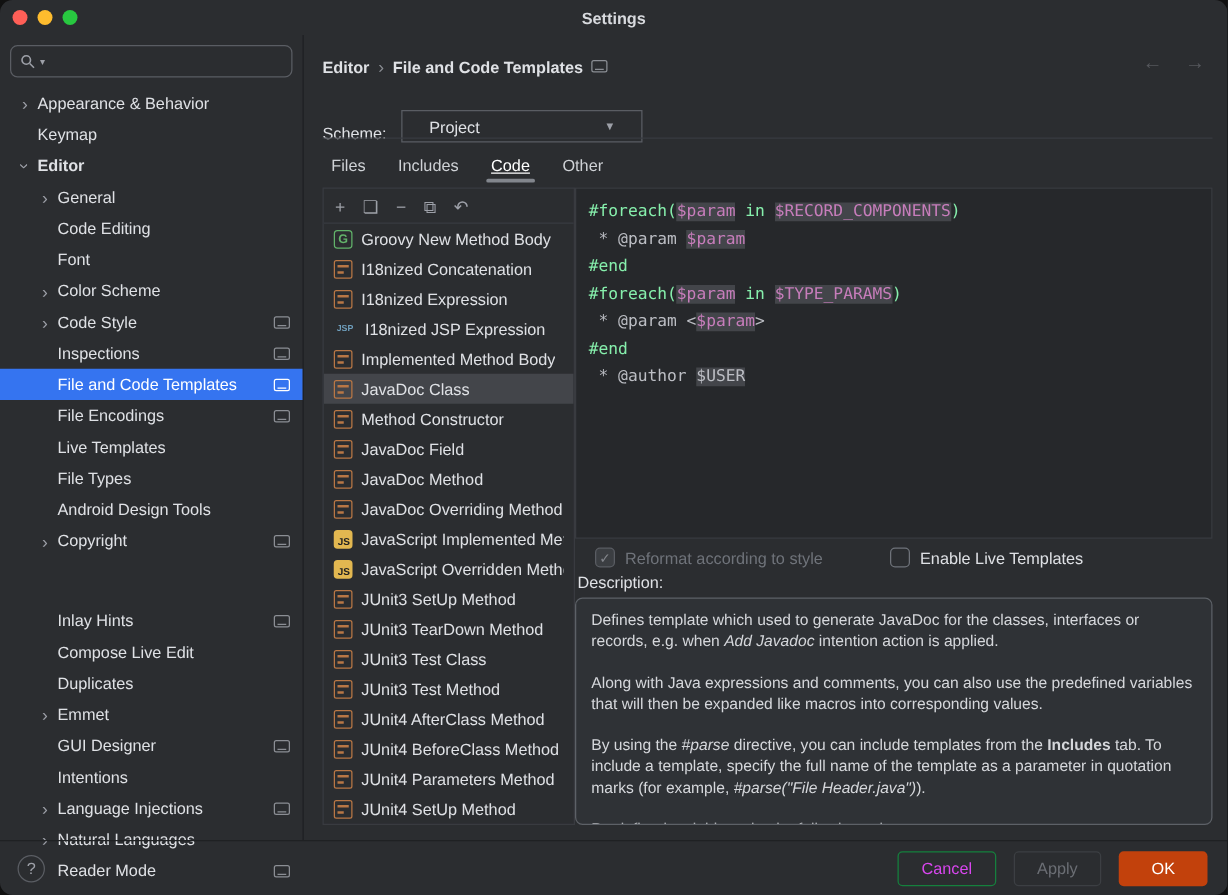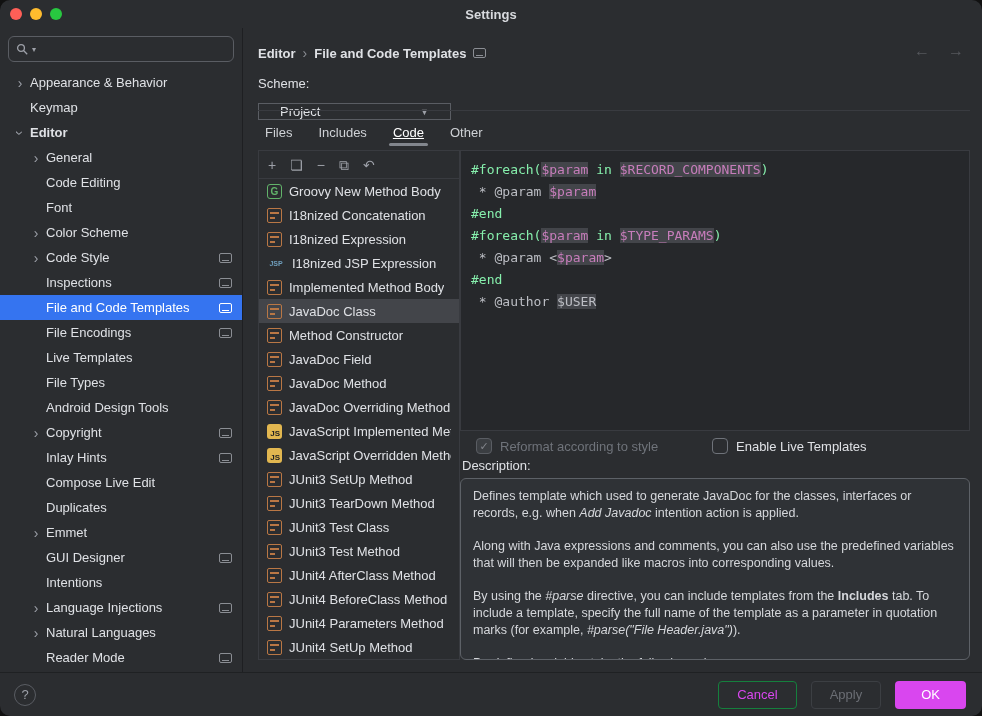--- a/index.html
+++ b/index.html
@@ -29,21 +29,21 @@
   .tree-row.selected .chev{color:#fff;}
   .tree-label{margin-left:2px;white-space:nowrap;}
   .scope-icon{margin-left:auto;width:13px;height:10px;border:1px solid currentColor;border-radius:2px;position:relative;color:#8b8e94;flex:none;}
   .scope-icon::after{content:"";position:absolute;left:2px;right:2px;bottom:1px;height:1px;background:currentColor;}
   .tree-row.selected .scope-icon{color:#fff;}
   
   .main{position:absolute;left:244px;top:28px;width:738px;height:644px;}
   .breadcrumb{position:absolute;left:14px;top:12px;height:26px;display:flex;align-items:center;gap:7px;font-weight:bold;}
   .crumb-sep{color:#8a8d93;font-weight:normal;font-size:14px;}
   .navarrows{position:absolute;right:18px;top:14px;display:flex;gap:18px;color:#56585d;font-size:16px;}
-  .scheme-row{position:absolute;left:14px;top:48px;height:38px;display:flex;align-items:flex-start;gap:12px;flex-direction:column;}
+  .scheme-row{position:absolute;left:14px;top:48px;height:38px;display:flex;align-items:flex-end;gap:12px;}
   .dropdown{width:193px;height:26px;border:1px solid #5a5d63;border-radius:0;display:flex;align-items:center;padding:0 21px;background:#2b2d30;cursor:default;}
   .dropdown .dd-caret{margin-left:auto;color:#9da0a8;font-size:9px;}
   .scheme-sep{position:absolute;left:14px;right:12px;top:82px;height:1px;background:#393b40;}
   #tabs{position:absolute;left:8px;top:90px;height:28px;display:flex;}
   .tab{position:relative;padding:0 13px;height:28px;display:flex;align-items:center;color:#cfd2d6;cursor:default;}
   .tab.active{color:#fff;text-decoration:underline;}
   .tab.active::after{content:"";position:absolute;left:9px;right:9px;bottom:0;height:3px;border-radius:2px;background:#82868d;}
   
   .list-panel{position:absolute;left:14px;top:122px;width:202px;height:510px;border:1px solid #393b40;background:#2b2d30;overflow:hidden;}
   #list-toolbar{height:28px;border-bottom:1px solid #393b40;display:flex;align-items:center;padding:0 9px;gap:14px;color:#9da0a8;}
@@ -80,21 +80,21 @@
   .desc-box p{margin:0 0 16px 0;font-size:12.5px;line-height:17px;}
   .desc-box .it{font-style:italic;}
   .desc-box .bd{font-weight:bold;}
   
   .footer{position:absolute;left:0;right:0;top:672px;height:44px;border-top:1px solid #1f2123;display:flex;align-items:center;}
   .help-btn{margin-left:14px;width:22px;height:22px;border:1px solid #5a5d63;border-radius:50%;color:#9da0a8;display:flex;align-items:center;justify-content:center;font-size:13px;cursor:default;}
   .footer .spacer{flex:1;}
   .btn{height:28px;padding:0 18px;border-radius:4px;font-size:13px;font-family:"Liberation Sans",sans-serif;display:flex;align-items:center;justify-content:center;cursor:default;}
   .btn.cancel{border:1px solid #15803d;color:#d946ef;background:transparent;margin-right:14px;}
   .btn.apply{border:1px solid #3c3f43;color:#6b6e74;background:transparent;margin-right:14px;text-align:right;}
-  .btn.ok{border:none;background:#d946ef;color:#fff;padding:0 26px;margin-right:16px;}
+  .btn.ok{border:none;background:#c2410c;color:#fff;padding:0 26px;margin-right:16px;}
 </style>
 </head>
 <body>
 
 <div id="window">
 
   <div class="titlebar">
     <div class="traffic">
       <span class="tl red"></span>
       <span class="tl yellow"></span>
@@ -171,21 +171,21 @@
         </div>
         <div class="tree-row" style="padding-left: 28px;">
           <span class="chev"></span>
           <span class="tree-label">Android Design Tools</span>
         </div>
         <div class="tree-row" style="padding-left: 28px;">
           <span class="chev">›</span>
           <span class="tree-label">Copyright</span>
           <span class="scope-icon"></span>
         </div>
-        <div class="tree-row" style="padding-left: 28px;">
+        <div class="tree-row" style="padding-left: 28px; margin-top: 39px;">
           <span class="chev"></span>
           <span class="tree-label">Inlay Hints</span>
           <span class="scope-icon"></span>
         </div>
         <div class="tree-row" style="padding-left: 28px;">
           <span class="chev"></span>
           <span class="tree-label">Compose Live Edit</span>
         </div>
         <div class="tree-row" style="padding-left: 28px;">
           <span class="chev"></span>

